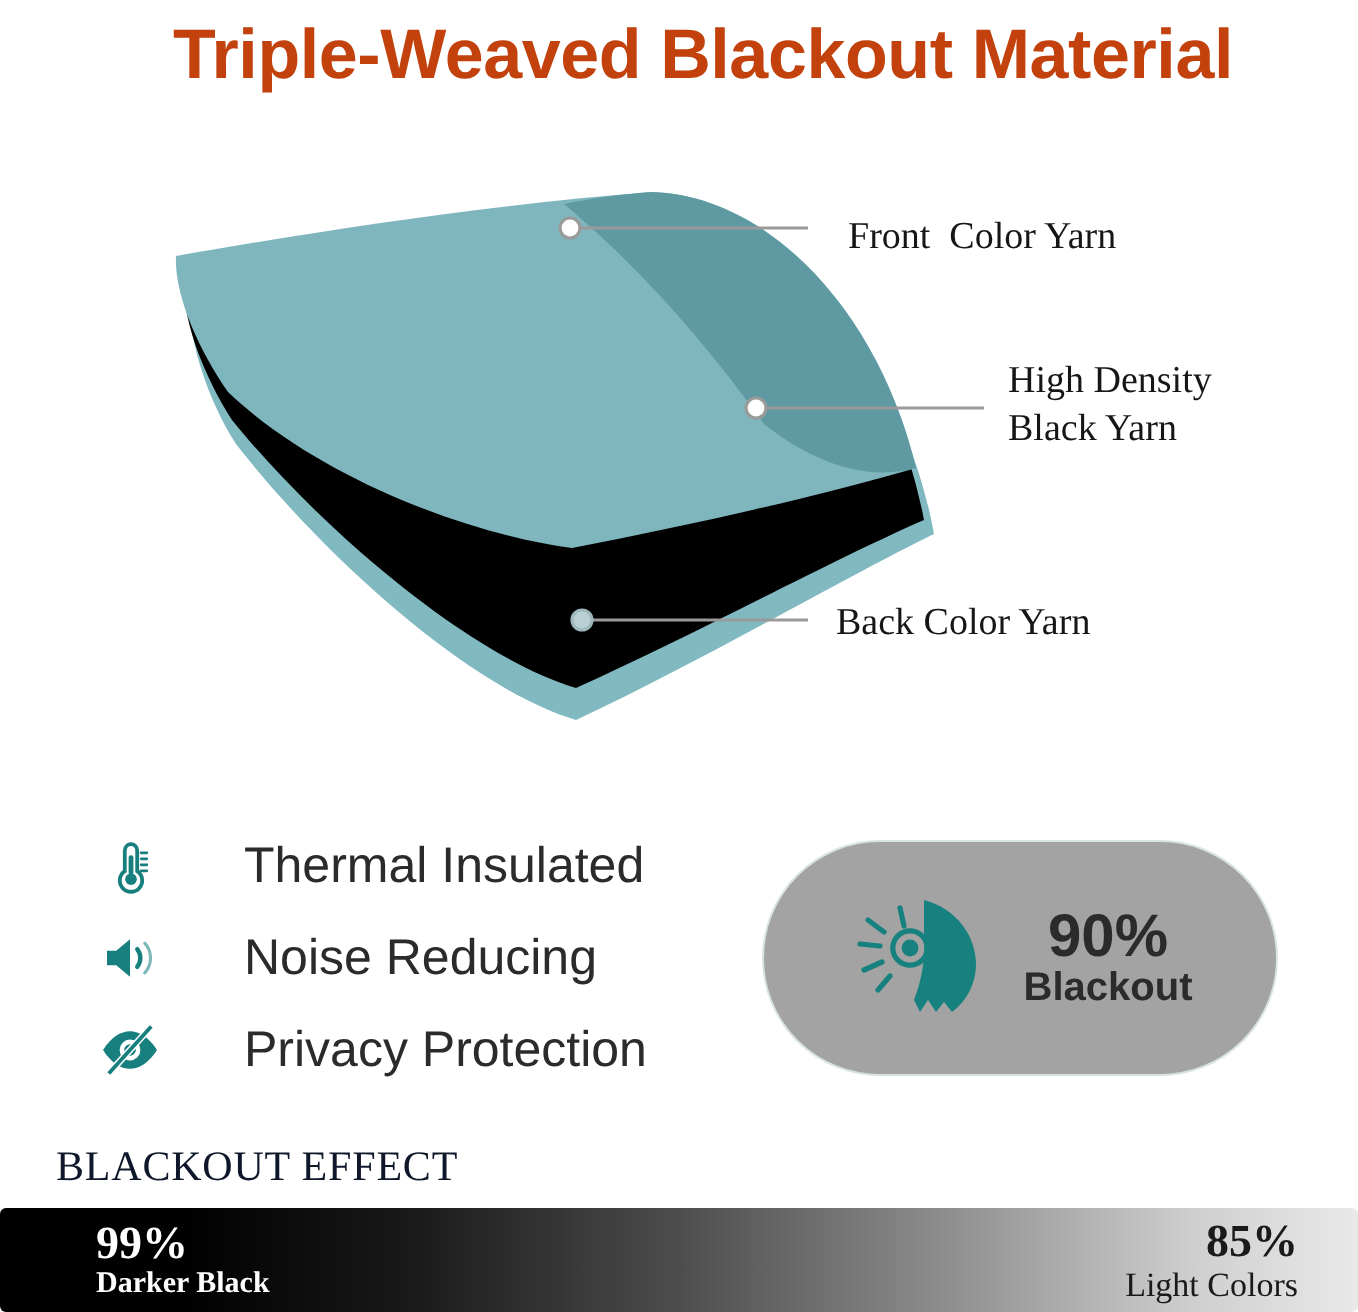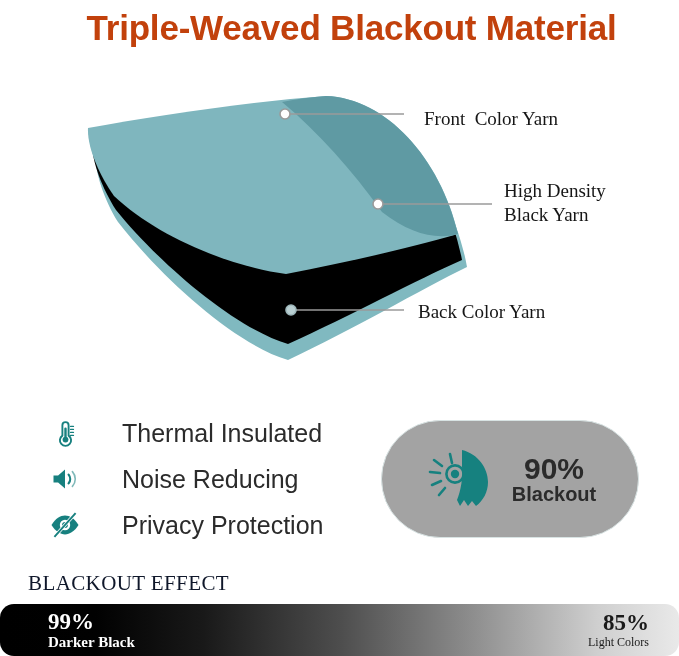--- a/index.html
+++ b/index.html
@@ -127,21 +127,21 @@
     letter-spacing: 0.4px;
     color: #0f172a;
     white-space: nowrap;
   }
   .effect-bar {
     position: absolute;
     left: 0px;
     top: 604px;
     width: 679px;
     height: 52px;
-    border-radius: 14px;
+    border-radius: 3px;
     background: linear-gradient(to right,
         #000000 0%,
         #010101 14%,
         #191919 30%,
         #4d4d4d 50%,
         #8f8f8f 70%,
         #cfcfcf 88%,
         #e9e9e9 100%);
     overflow: hidden;
   }
@@ -152,21 +152,21 @@
     display: flex;
     flex-direction: column;
     justify-content: center;
     font-family: "Liberation Serif", serif;
     line-height: 1.12;
   }
   .effect-left  { left: 48px;  align-items: flex-start; color: #ffffff; }
   .effect-right { right: 30px; align-items: flex-end;   color: #1a1a1a; }
   .effect-pct  { font-size: 23px; font-weight: bold; }
   .effect-desc { font-size: 15px; font-weight: bold; }
-  .effect-right .effect-desc { font-weight: normal; font-size: 12px; }
+  .effect-right .effect-desc { font-weight: normal; font-size: 17px; }
 </style>
 </head>
 <body>
 
 <div class="title">Triple-Weaved Blackout Material</div>
 
 <div class="diagram">
   <svg width="679" height="300" viewBox="0 0 679 300" xmlns="http://www.w3.org/2000/svg">
 
     <path d="M 95,88 C 160,74 250,58 330,52 C 392,52 452,120 467,205

